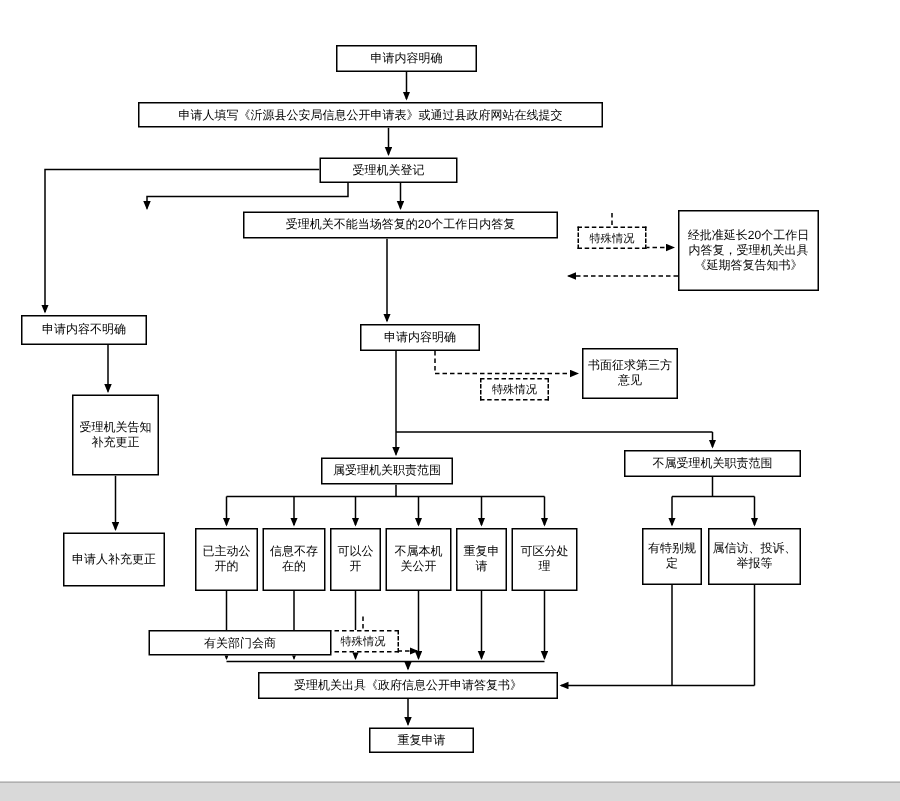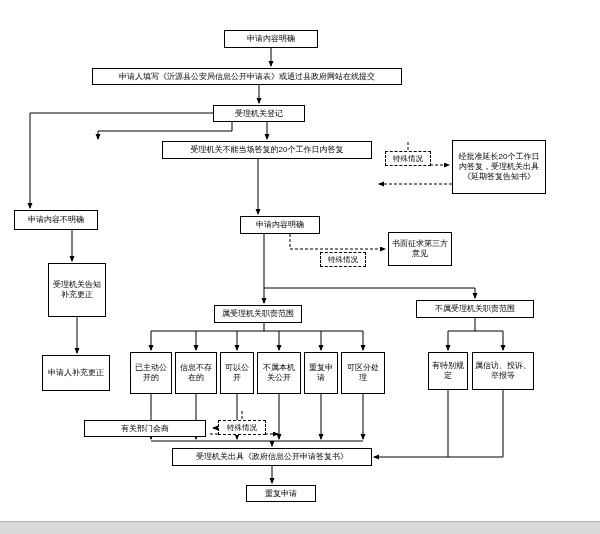--- a/index.html
+++ b/index.html
@@ -125,20 +125,20 @@
   <div class="node" style="left:304px;top:352px;width:34px;height:42px">重复申请</div>
 
   <div class="node" style="left:428px;top:352px;width:40px;height:38px">有特别规定</div>
 
   <div class="node" style="left:341px;top:352px;width:44px;height:42px">可区分处理</div>
 
   <div class="node" style="left:472px;top:352px;width:62px;height:38px">属信访、投诉、举报等</div>
 
   <div class="node dashed" style="left:218px;top:396px;width:48px;height:15px">特殊情况</div>
 
-  <div class="node" style="left:84px;top:420px;width:122px;height:17px">有关部门会商</div>
+  <div class="node" style="left:99px;top:420px;width:122px;height:17px">有关部门会商</div>
 
   <div class="node" style="left:172px;top:448px;width:200px;height:18px">受理机关出具《政府信息公开申请答复书》</div>
 
   <div class="node" style="left:246px;top:485px;width:70px;height:17px">重复申请</div>
 
   <div id="bottombar"></div>
 </div>
 
 </body></html>

